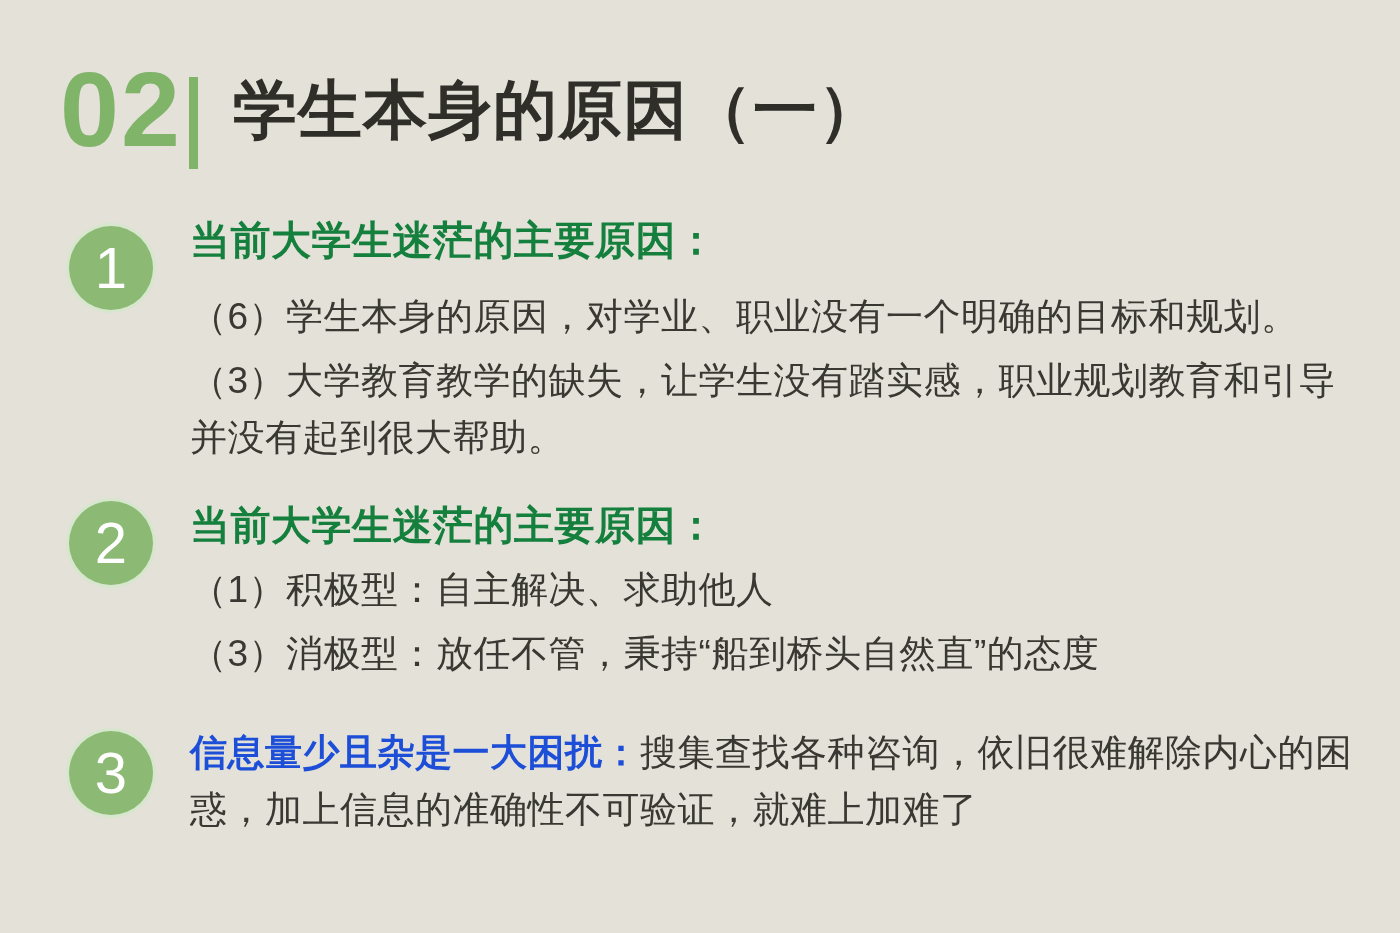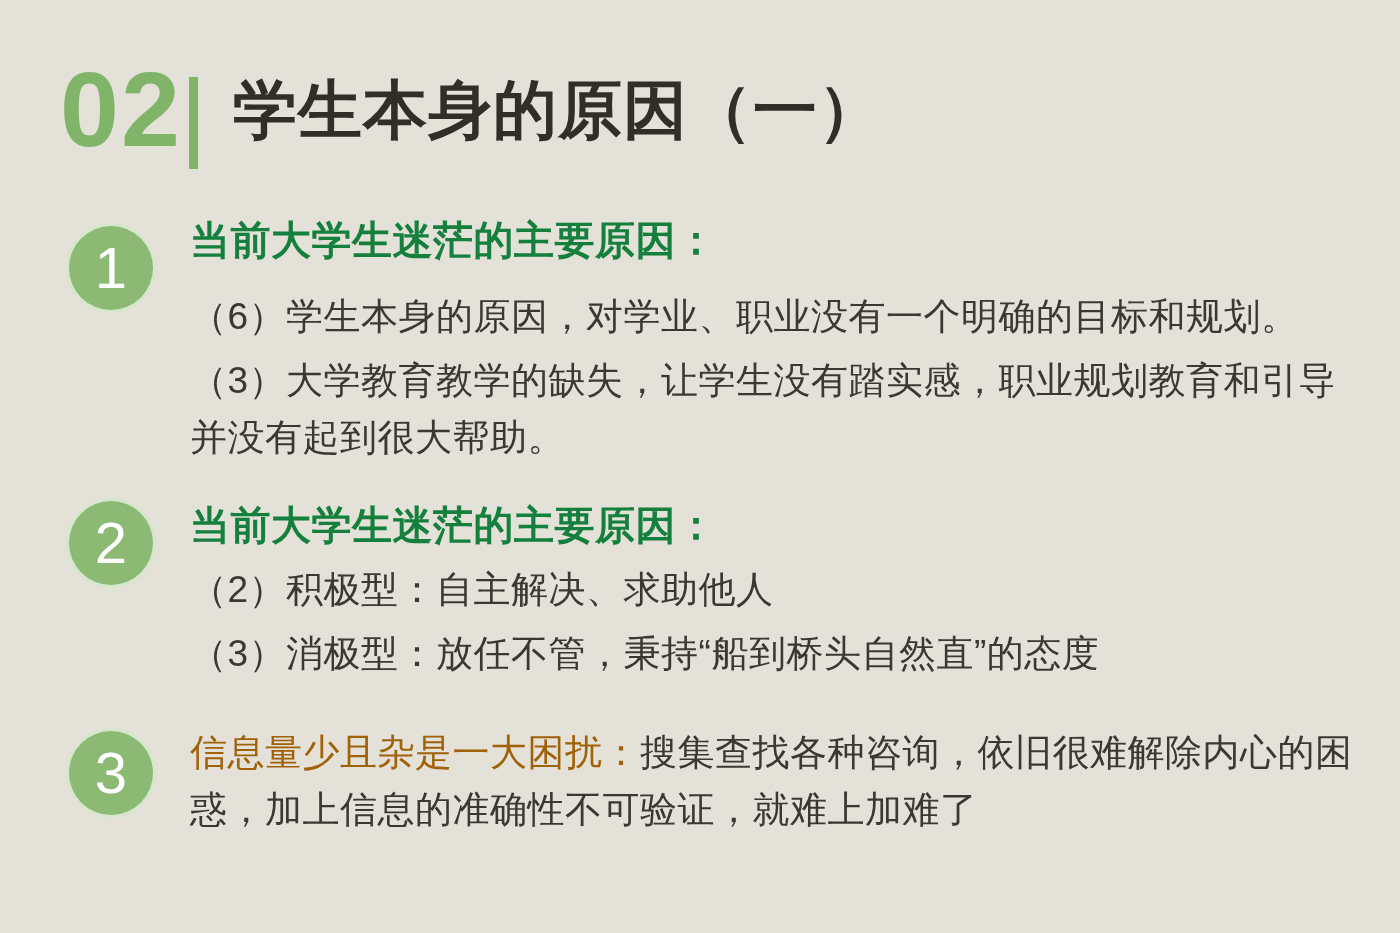--- a/index.html
+++ b/index.html
@@ -71,22 +71,22 @@
   .item-2 h2{margin-bottom:12px;}
   .item p{
     margin:0 0 7px 0;
     font-size:37px;line-height:57px;
     font-weight:300;
     color:#3a3832;
     letter-spacing:0.5px;
   }
   .item-3 p{margin:0;}
   .lead-bold{
-    font-weight:400;
-    color:#a16207;
+    font-weight:700;
+    color:#1d4ed8;
   }
 </style>
 </head>
 <body>
 
 <div class="slide">
 
   <div class="hdr-number">02</div>
   <div class="hdr-bar"></div>
   <h1 class="hdr-title">学生本身的原因（一）</h1>
@@ -102,21 +102,21 @@
   </div>
 
   <section class="item item-1">
     <h2>当前大学生迷茫的主要原因：</h2>
     <p>（6）学生本身的原因，对学业、职业没有一个明确的目标和规划。</p>
     <p>（3）大学教育教学的缺失，让学生没有踏实感，职业规划教育和引导并没有起到很大帮助。</p>
   </section>
 
   <section class="item item-2">
     <h2>当前大学生迷茫的主要原因：</h2>
-    <p>（2）积极型：自主解决、求助他人</p>
+    <p>（1）积极型：自主解决、求助他人</p>
     <p>（3）消极型：放任不管，秉持“船到桥头自然直”的态度</p>
   </section>
 
   <section class="item item-3">
     <p><span class="lead-bold">信息量少且杂是一大困扰：</span><span>搜集查找各种咨询，依旧很难解除内心的困惑，加上信息的准确性不可验证，就难上加难了</span></p>
   </section>
 
 </div>
 
 </body></html>

